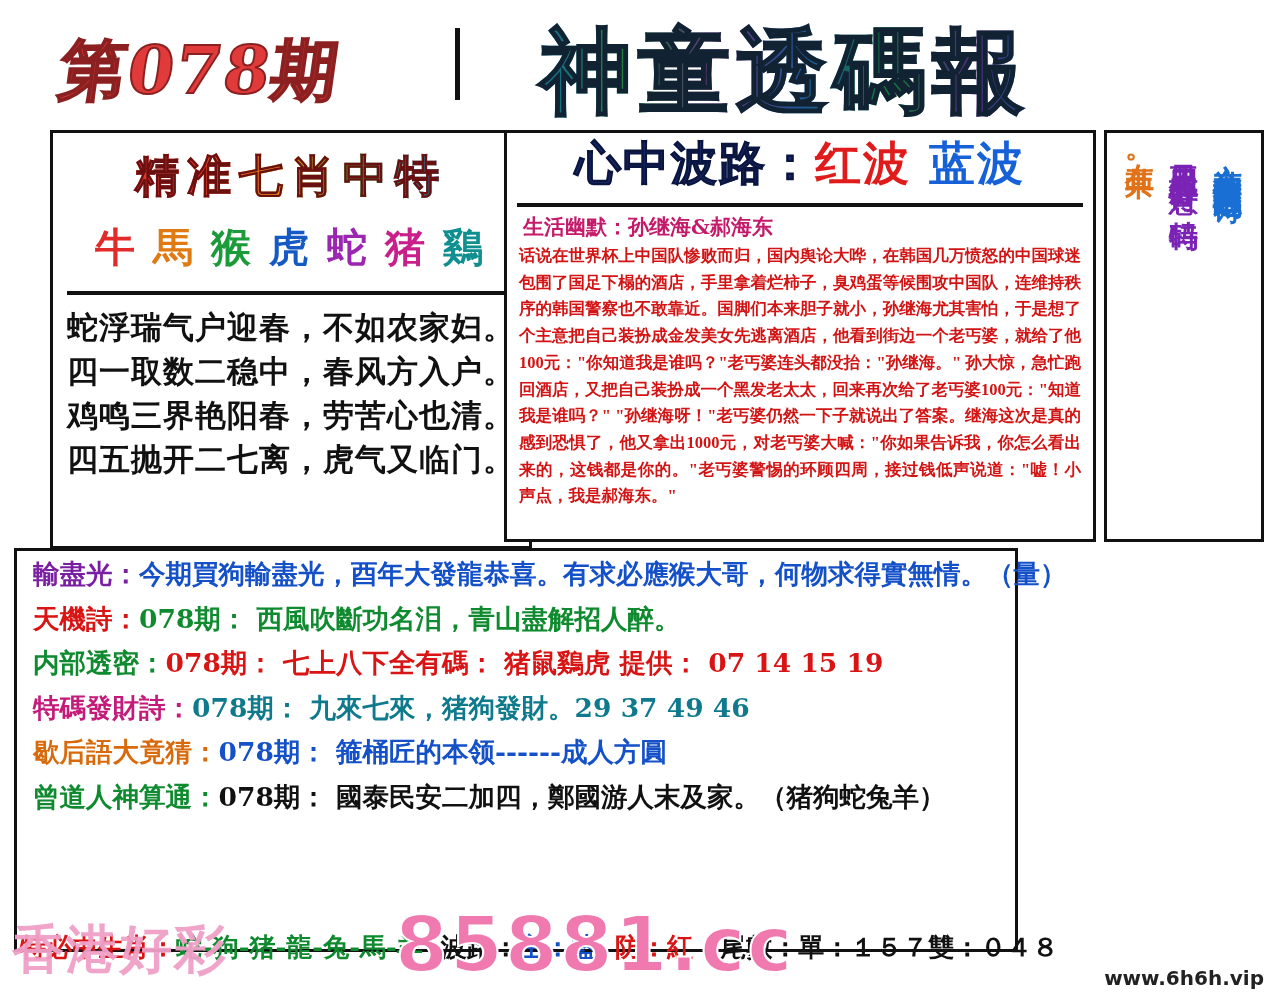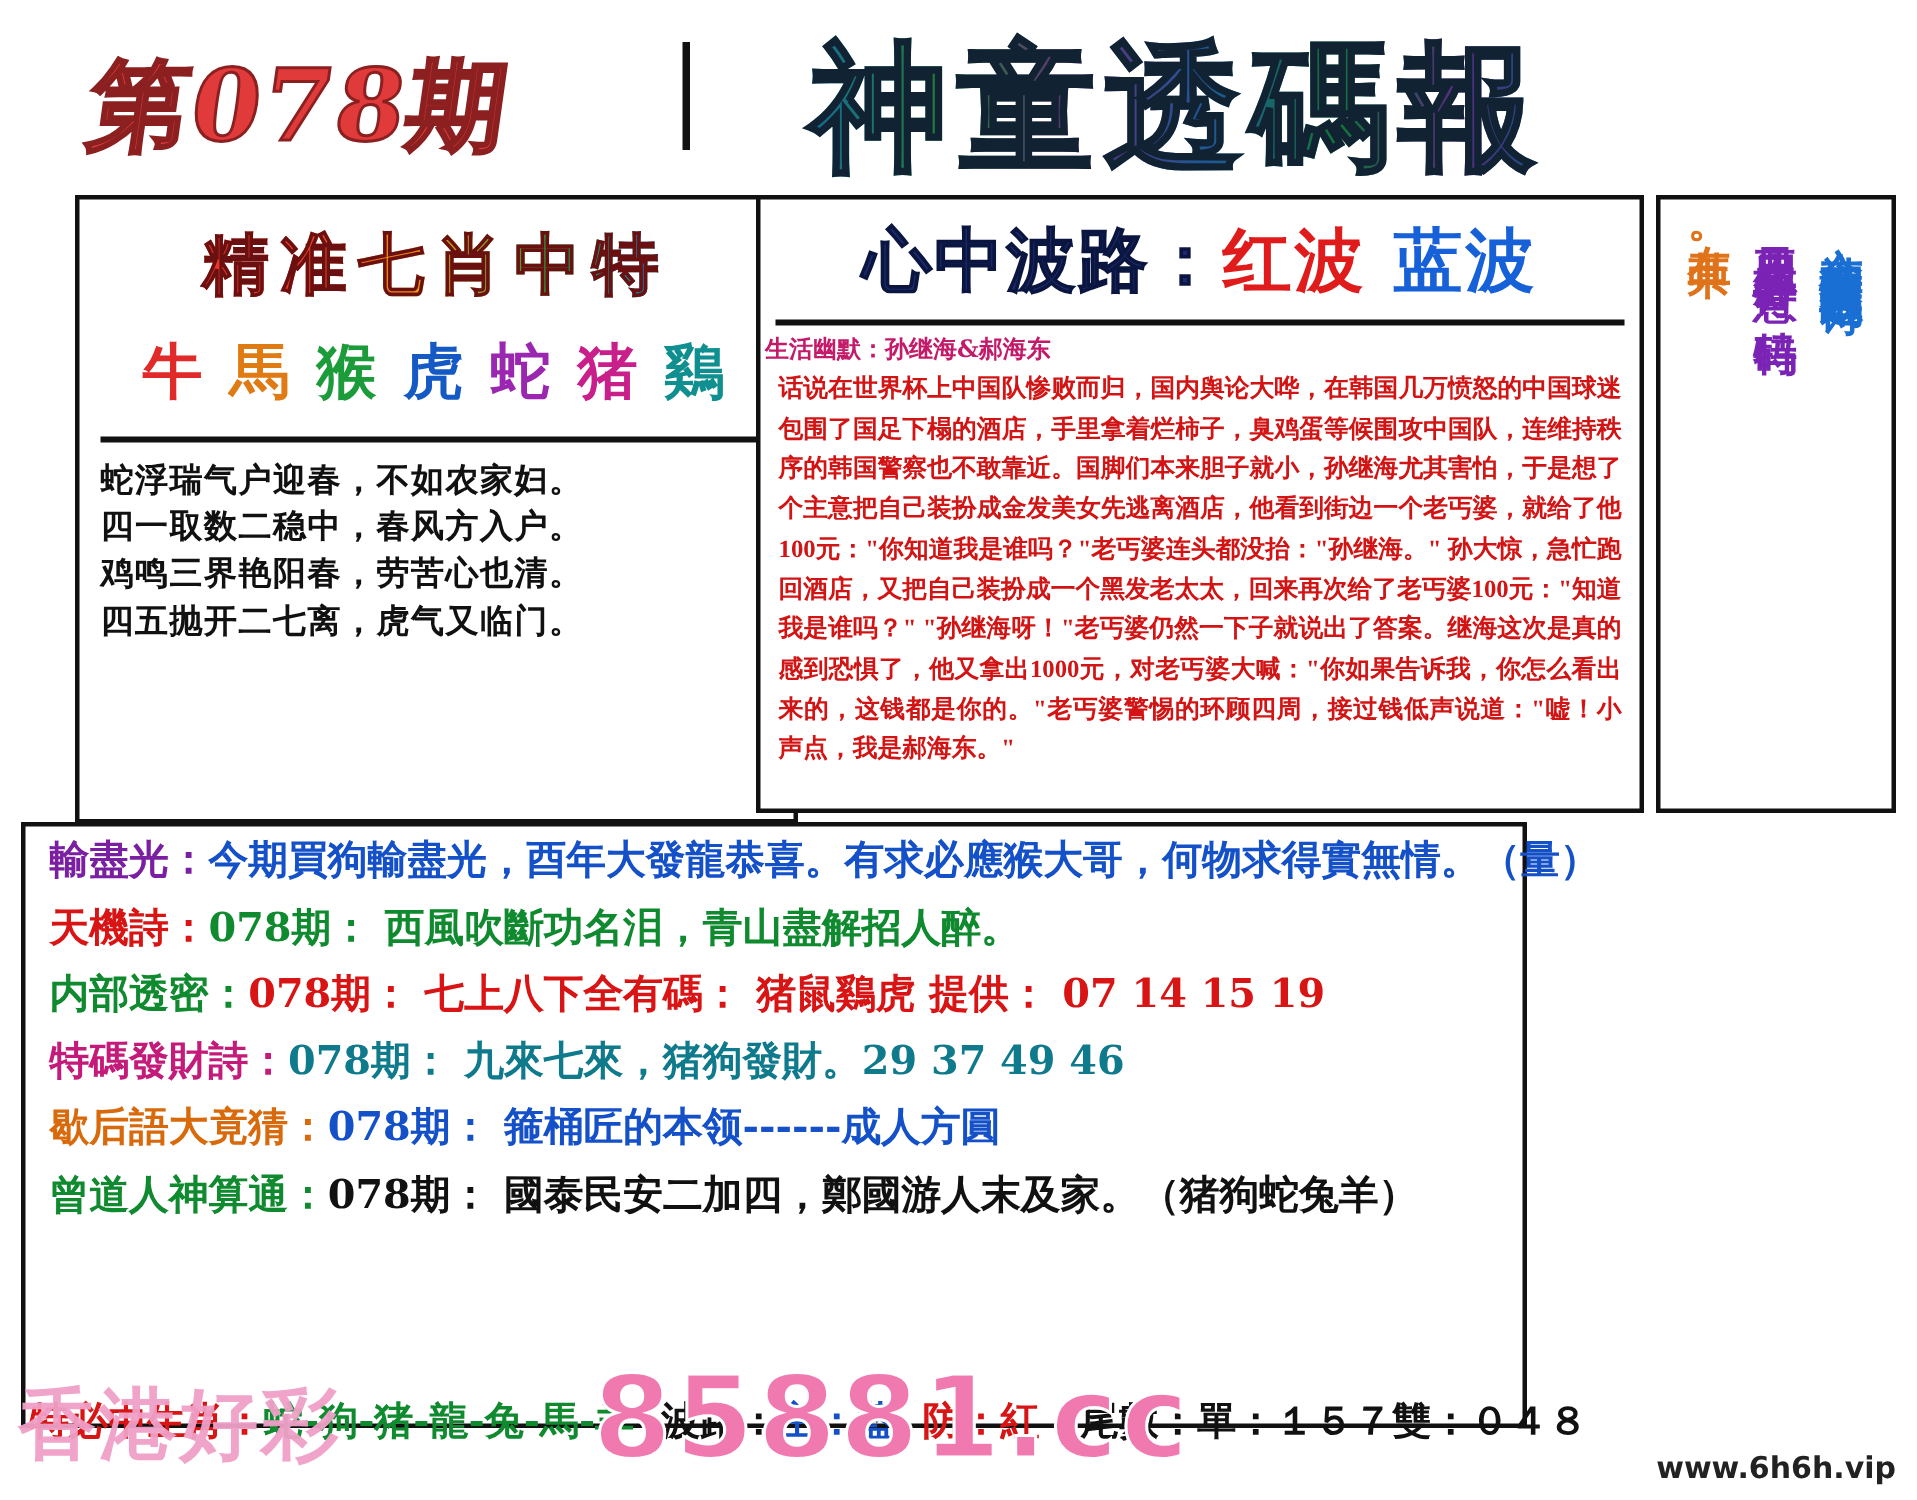--- a/index.html
+++ b/index.html
@@ -58,36 +58,36 @@
   .p-left-zodiac{
     text-align:center;margin-top:14px;font-size:40px;font-weight:bold;
     font-family:"DejaVu Serif","Liberation Serif",serif;letter-spacing:4px;
   }
   .p-left-zodiac span{margin:0 7px;}
   .z1{color:#e12a2a}.z2{color:#e07a12}.z3{color:#1c9b3a}.z4{color:#1459c4}
   .z5{color:#9b27b0}.z6{color:#c81f8a}.z7{color:#0f8f8f}
   .p-left-rule{height:4px;background:#111;margin:16px 14px 0 14px;}
   .p-left-lines{padding:10px 14px 0 14px;}
   .p-left-lines div{
-    font-size:22px;line-height:1.42;letter-spacing:1px;color:#111;
+    font-size:31px;line-height:1.42;letter-spacing:1px;color:#111;
     font-family:"DejaVu Serif","Liberation Serif",serif;font-weight:bold;
     white-space:nowrap;
   }
 
   .p-mid-title{
-    text-align:center;margin-top:10px;font-size:46px;font-weight:bold;
+    text-align:center;font-size:46px;font-weight:bold;
     font-family:"DejaVu Serif","Liberation Serif",serif;letter-spacing:2px;
     white-space:nowrap;
   }
   .pm-label{color:#1b2a6b;-webkit-text-stroke:1px #0a1540;}
   .pm-red{color:#e01b1b;}
   .pm-blue{color:#1660d8;}
   .p-mid-rule{height:4px;background:#111;margin:8px 10px 0 10px;}
   .p-mid-sub{
-    color:#c41a6a;font-size:16px;font-weight:bold;margin:6px 0 2px 3px;
+    color:#c41a6a;font-size:21px;font-weight:bold;margin:6px 0 2px 16px;
     font-family:"DejaVu Serif","Liberation Serif",serif;
   }
   .p-mid-body{
     color:#d21414;font-size:16.5px;line-height:1.62;text-align:justify;
     padding:0 12px 6px 12px;
     font-family:Liberation Serif, serif;font-weight:bold;
   }
 
   .p-right{display:flex;flex-direction:row-reverse;justify-content:center;height:100%;padding:8px 4px;box-sizing:border-box;}
   .vcol{

